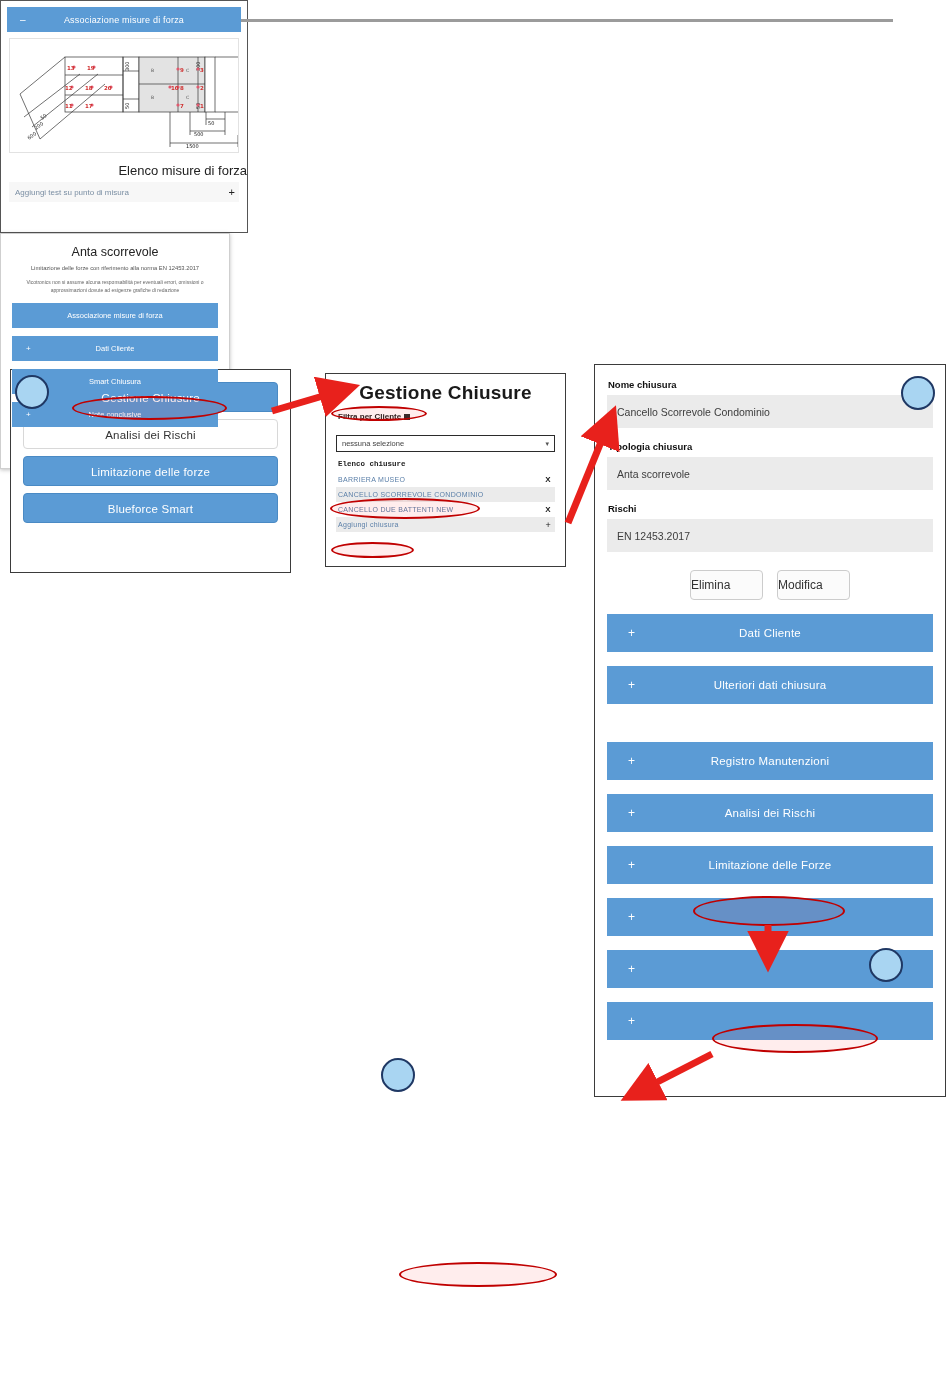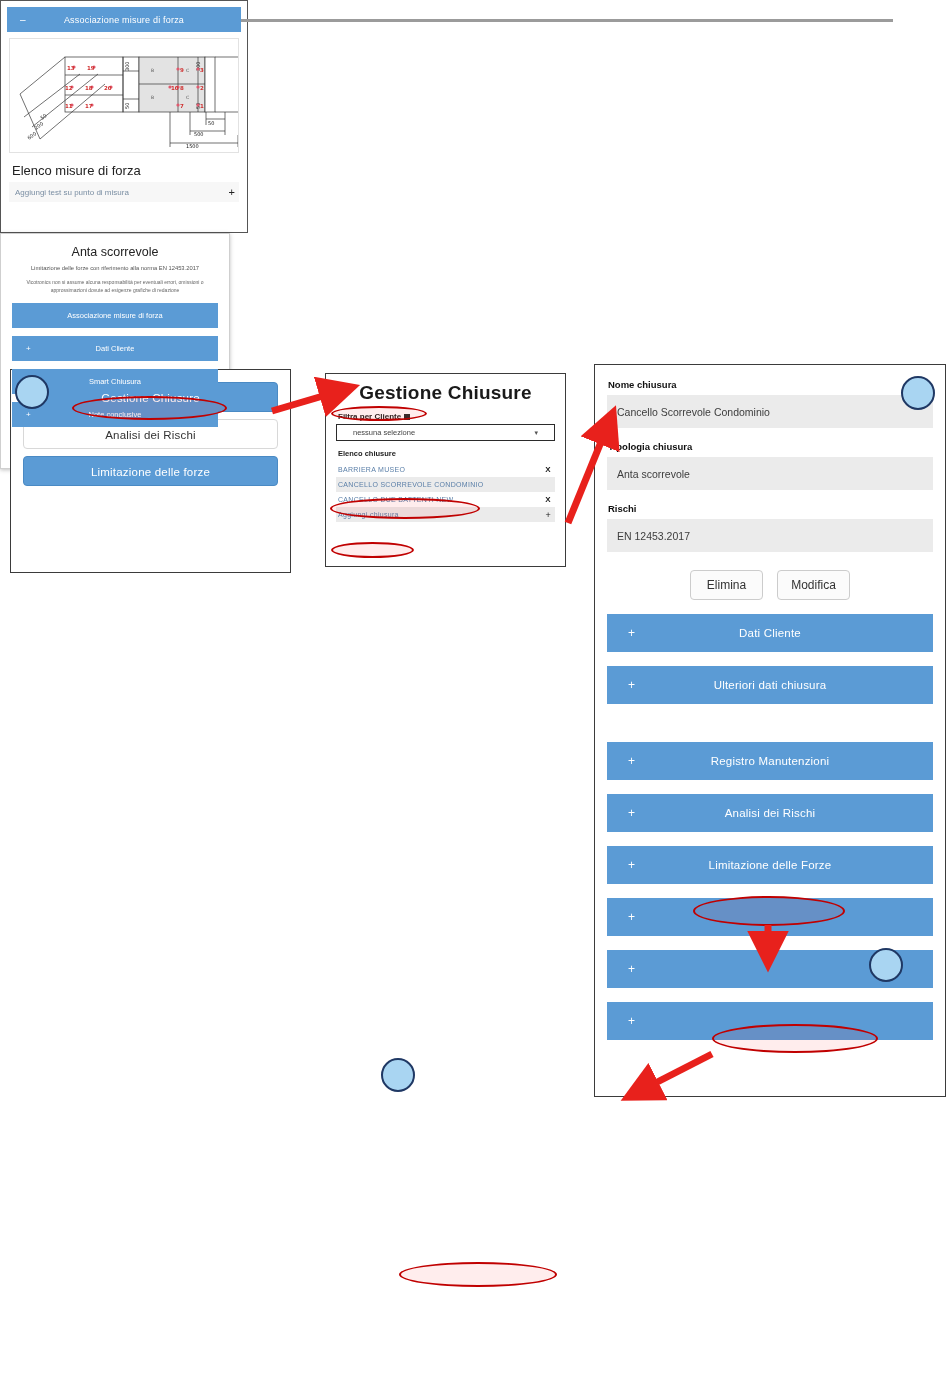--- a/index.html
+++ b/index.html
@@ -41,55 +41,55 @@
   .menu-btn:last-child { margin-bottom:0; }
 
   
   #panel-gestione { left:325px; top:373px; width:241px; height:194px; }
   .gc-title {
     text-align:center; font-size:19px; font-weight:bold; color:#1a1a1a;
     padding:8px 0 2px 0; letter-spacing:.2px;
   }
   .gc-body { padding:0 10px; }
   .gc-filter-label {
-    font-size:8px; font-weight:bold; color:#222; margin:6px 0 3px 2px;
+    font-size:8px; font-weight:bold; color:#222; margin:6px 0 14px 2px;
     display:flex; align-items:center; gap:3px;
   }
   .mini-square {
     display:inline-block; width:6px; height:6px; background:#2d2d2d;
     position:relative; top:0px;
   }
   .gc-select {
     width:100%; height:17px; border:1px solid #2b2b2b; background:#fff;
-    font-size:7.5px; color:#444; padding:0 16px;
+    font-size:7.5px; color:#444; padding:0 5px;
     display:flex; align-items:center; justify-content:space-between;
   }
   .caret { font-size:7px; color:#555; }
-  .gc-sub { font-size:7.5px; font-weight:bold; color:#222; margin:8px 0 4px 2px; }
+  .gc-sub { font-size:7.5px; font-weight:bold; color:#222; margin:8px 0 4px 2px;font-family:Liberation Mono, monospace; }
   .gc-row {
     height:15px; display:flex; align-items:center; justify-content:space-between;
     padding:0 4px 0 2px; font-size:7px; color:#5a7fa8; letter-spacing:.3px;
   }
   .gc-row.alt { background:#ebebeb; }
   .gc-row .x { color:#222; font-size:8px; font-weight:bold; }
   .gc-row .plus { color:#222; font-size:9px; }
 
   
   #panel-detail { left:594px; top:364px; width:352px; height:733px; }
   .pd-inner { padding:10px 12px 12px 12px; }
   .pd-label { font-size:9.5px; font-weight:bold; color:#111; margin:4px 0 5px 1px; }
   .pd-field {
     background:#ebebeb; height:33px; display:flex; align-items:center;
     padding:0 10px; font-size:10.5px; color:#3d3d3d; margin-bottom:13px;
   }
   .pd-buttons { display:flex; justify-content:center; gap:14px; margin:18px 0 14px 0; }
   .pd-btn {
     min-width:73px; height:30px; border:1px solid #cccccc; border-radius:4px;
     background:#fbfbfb; color:#333; font-size:12px;
-    display:flex; align-items:center; justify-content:center;
+    display:flex; align-items:center; justify-content:flex-start;
   }
   .acc-bar {
     background:#5b9bd5; color:#ffffff; height:38px; margin-bottom:14px;
     display:flex; align-items:center; position:relative;
     font-size:11.5px;
   }
   .acc-bar .acc-plus { position:absolute; left:21px; font-size:12px; }
   .acc-bar .acc-label { width:100%; text-align:center; letter-spacing:.2px; }
   .acc-bar.gap-after { margin-bottom:38px; }
 
@@ -126,21 +126,21 @@
     background:#5b9bd5; color:#fff; height:25px;
     display:flex; align-items:center; position:relative; font-size:9px;
     margin:6px 6px 0 6px;
   }
   .am-bar .am-minus { position:absolute; left:13px; font-size:10px; }
   .am-bar .am-label { width:100%; text-align:center; letter-spacing:.2px; }
   .am-drawing-wrap {
     margin:6px 8px 0 8px; border:1px solid #e2e2e2; height:115px; background:#fff;
     overflow:hidden;
   }
-  .am-listtitle { font-size:13px; color:#222; margin:10px 0 4px 11px; }
+  .am-listtitle { font-size:13px; color:#222; margin:10px 0 4px 11px;text-align:right; }
   .am-addrow {
     margin:0 8px; height:20px; display:flex; align-items:center;
     justify-content:space-between; padding:0 4px 0 6px;
     font-size:8px; color:#7a8ea3; background:#f7f7f7;
   }
   .am-addrow .plus { color:#222; font-size:11px; }
 
   
   .badge-circle {
     position:absolute; border-radius:50%;
@@ -163,20 +163,23 @@
 <div class="card" id="panel-menu">
   <div class="menu-inner">
     <div class="menu-btn blue">
       <span>Gestione Chiusure</span>
     </div>
     <div class="menu-btn white">
       <span>Analisi dei Rischi</span>
     </div>
     <div class="menu-btn blue">
       <span>Limitazione delle forze</span>
+    </div>
+    <div class="menu-btn blue">
+      <span>Blueforce Smart</span>
     </div>
   </div>
 </div>
 
 <div class="card" id="panel-gestione">
   <div class="gc-title">Gestione Chiusure</div>
   <div class="gc-body">
     <div class="gc-filter-label">
       <span>Filtra per Cliente</span>
       <span class="mini-square"></span>

